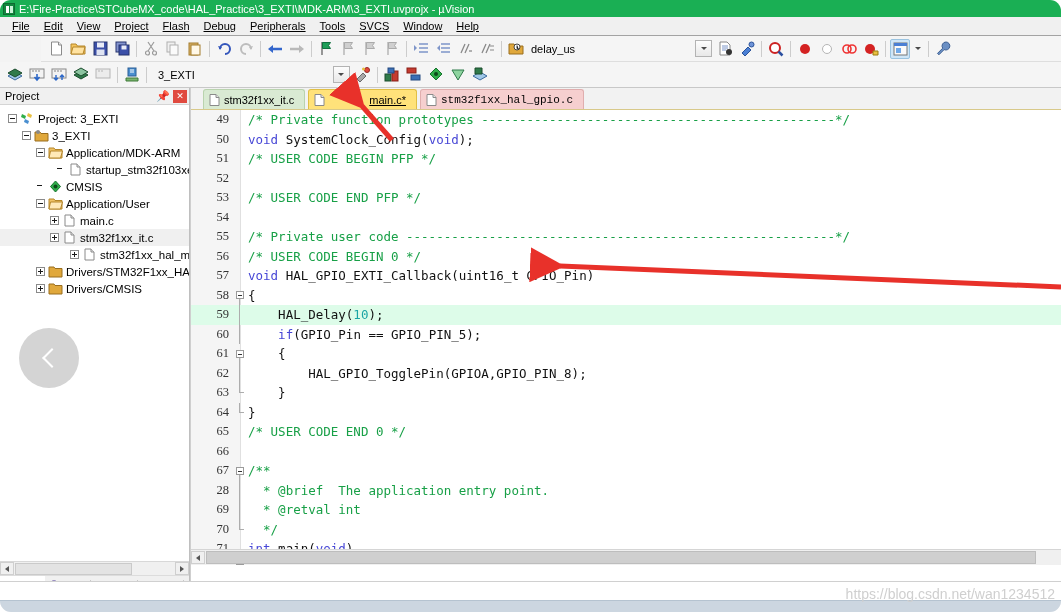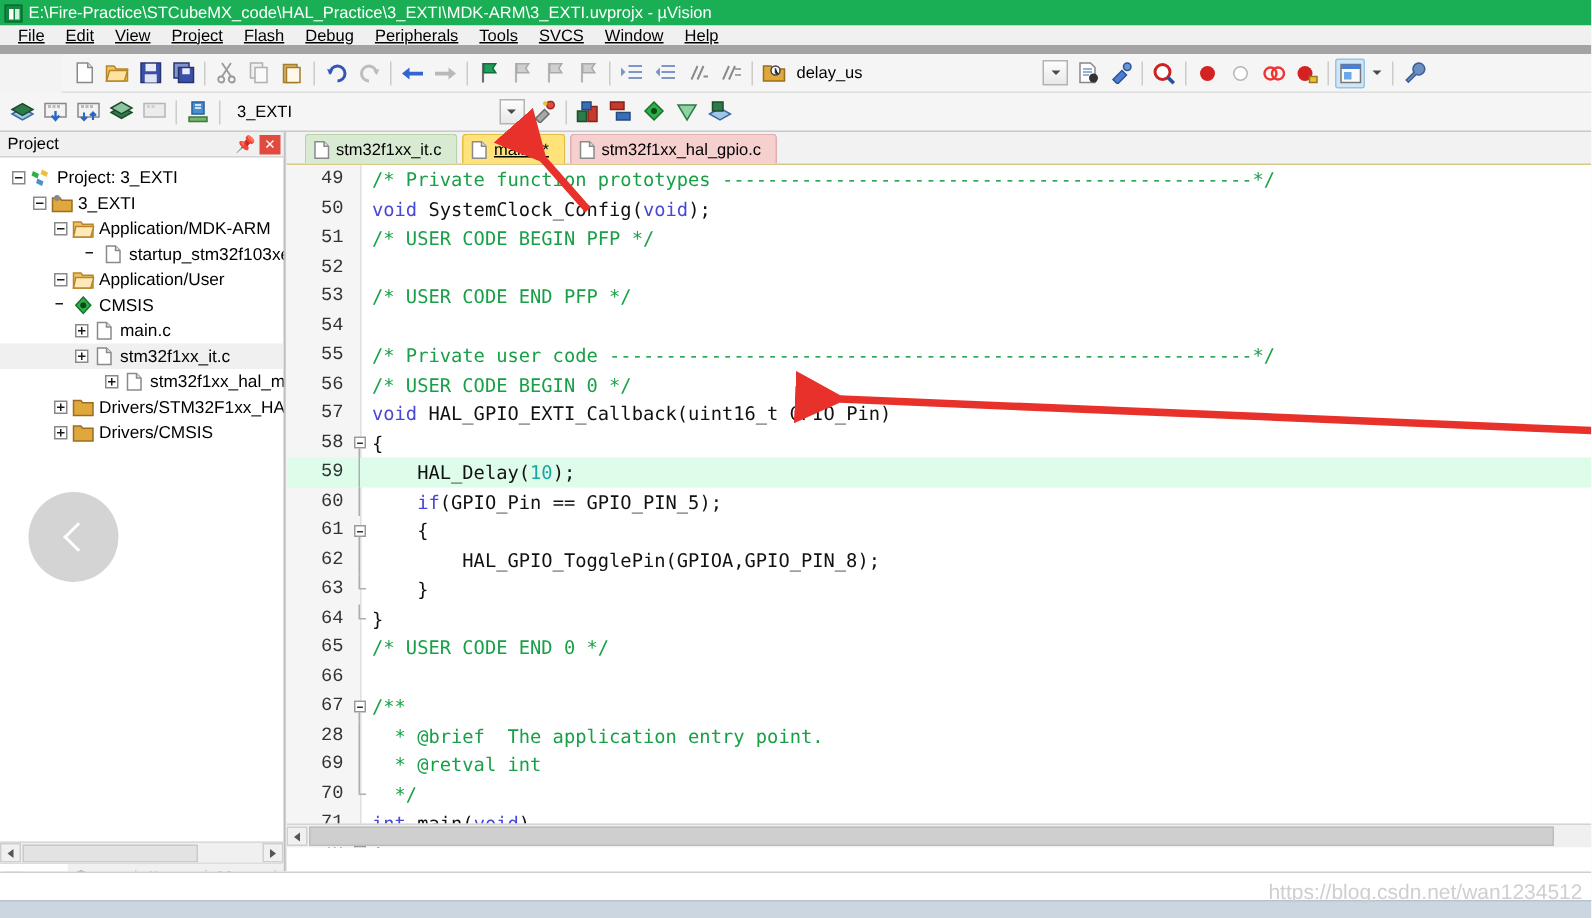--- a/index.html
+++ b/index.html
@@ -8,20 +8,21 @@
     width: 1061px; height: 612px;
     overflow: hidden;
     background: #ffffff;
     font-family: "Liberation Sans", sans-serif;
   }
   #app {
     position: relative;
     width: 1061px; height: 612px;
     overflow: hidden;
     background: #f3f3f3;
+    border-radius: 11px;
   }
 
   
   .titlebar {
     position: absolute; left: 0; top: 0;
     width: 1061px; height: 17px;
     background: #1aaf54;
     display: flex; align-items: center;
     padding-left: 3px;
     color: #ffffff;
@@ -47,21 +48,21 @@
     position: absolute; left: 6px; top: 2px;
     width: 3px; height: 7px; background: #c9f4d8;
   }
   .title-text { font-size: 11px; letter-spacing: 0px; }
 
   
   .menubar {
     position: absolute; left: 0; top: 17px;
     width: 1061px; height: 19px;
     background: #f0f0f0;
-    border-bottom: 6px solid #a3a3a3;
+    border-bottom: 1px solid #a3a3a3;
     display: flex; align-items: center;
     padding-left: 5px;
   }
   .menu-item {
     font-size: 11px; color: #000000;
     padding: 2px 7px;
     cursor: default;
     white-space: nowrap;
   }
   .menu-item u { text-decoration: underline; }
@@ -259,22 +260,22 @@
     border-top-left-radius: 3px;
     border-top-right-radius: 3px;
     margin-right: 3px;
     white-space: nowrap;
     color: #000;
     position: relative;
   }
   .etab .fico { margin-right: 4px; display: inline-flex; }
   .etab.t-green { background: #d9ead3; border-color: #b9d3ae; }
   .etab.t-yellow { background: #ffe27a; border-color: #e0bf46; }
-  .etab.t-pink { background: #f6cfcf; border-color: #e0aeae; }
-  .etab.t-yellow .lbl { text-decoration: underline; }
+  .etab.t-pink { background: #f6cfcf; border-color: #e0aeae; font-family: Liberation Mono, monospace; }
+  .etab.t-yellow .lbl { text-decoration: underline; margin-left: 40px; }
 
   .codearea {
     position: relative;
     height: 455px;
     background: #ffffff;
     overflow: hidden;
   }
   .gutter {
     position: absolute; left: 0; top: 0;
     width: 50px; height: 455px;
@@ -294,21 +295,21 @@
     white-space: pre;
     position: relative;
   }
   .cline.hl { background: #ddfce9; }
   .lnum {
     width: 42px;
     text-align: right;
     padding-right: 4px;
     color: #333333;
     flex: 0 0 auto;
-    font-family: Liberation Mono, monospace;
+    font-family: Liberation Serif, serif;
     font-size: 12.5px;
   }
   .fold {
     width: 13px; flex: 0 0 auto;
     display: flex; align-items: center; justify-content: center;
     position: relative;
     height: 19.5px;
   }
   .fold .box {
     width: 8px; height: 8px;
@@ -756,39 +757,39 @@
         <span class="ico">
           <svg width="15" height="13" viewBox="0 0 15 13">
               <path d="M3 1h6l3 3v8H3z" fill="#fff" stroke="#8a8a8a"></path>
               <path d="M9 1v3h3" fill="#e4e4e4" stroke="#8a8a8a"></path>
             </svg>
         </span>
         <span class="tw">startup_stm32f103xe.</span>
       </div>
 
       <div class="tnode" style="padding-left:36px;">
+        <span class="expander none"></span>
+        <span class="ico">
+          <svg width="15" height="13" viewBox="0 0 15 13">
+              <path d="M7.5 1l5 5.5-5 5.5-5-5.5z" fill="#2fae4a" stroke="#16732d"></path>
+              <circle cx="7.5" cy="6.5" r="2" fill="#0c4a1a"></circle>
+            </svg>
+        </span>
+        <span class="tw">CMSIS</span>
+      </div>
+
+      <div class="tnode" style="padding-left:36px;">
         <span class="expander"></span>
         <span class="ico">
           <svg width="15" height="13" viewBox="0 0 15 13">
               <path d="M1 2h5l1 1.5h7V12H1z" fill="#f0c264" stroke="#b5862a"></path>
               <path d="M2.5 5h12l-2 7H1z" fill="#ffe9b8" stroke="#b5862a"></path>
             </svg>
         </span>
         <span class="tw">Application/User</span>
-      </div>
-
-      <div class="tnode" style="padding-left:36px;">
-        <span class="expander none"></span>
-        <span class="ico">
-          <svg width="15" height="13" viewBox="0 0 15 13">
-              <path d="M7.5 1l5 5.5-5 5.5-5-5.5z" fill="#2fae4a" stroke="#16732d"></path>
-              <circle cx="7.5" cy="6.5" r="2" fill="#0c4a1a"></circle>
-            </svg>
-        </span>
-        <span class="tw">CMSIS</span>
       </div>
 
       <div class="tnode" style="padding-left:50px;">
         <span class="expander plus"></span>
         <span class="ico">
           <svg width="15" height="13" viewBox="0 0 15 13">
               <path d="M3 1h6l3 3v8H3z" fill="#fff" stroke="#8a8a8a"></path>
               <path d="M9 1v3h3" fill="#e4e4e4" stroke="#8a8a8a"></path>
             </svg>
         </span>

